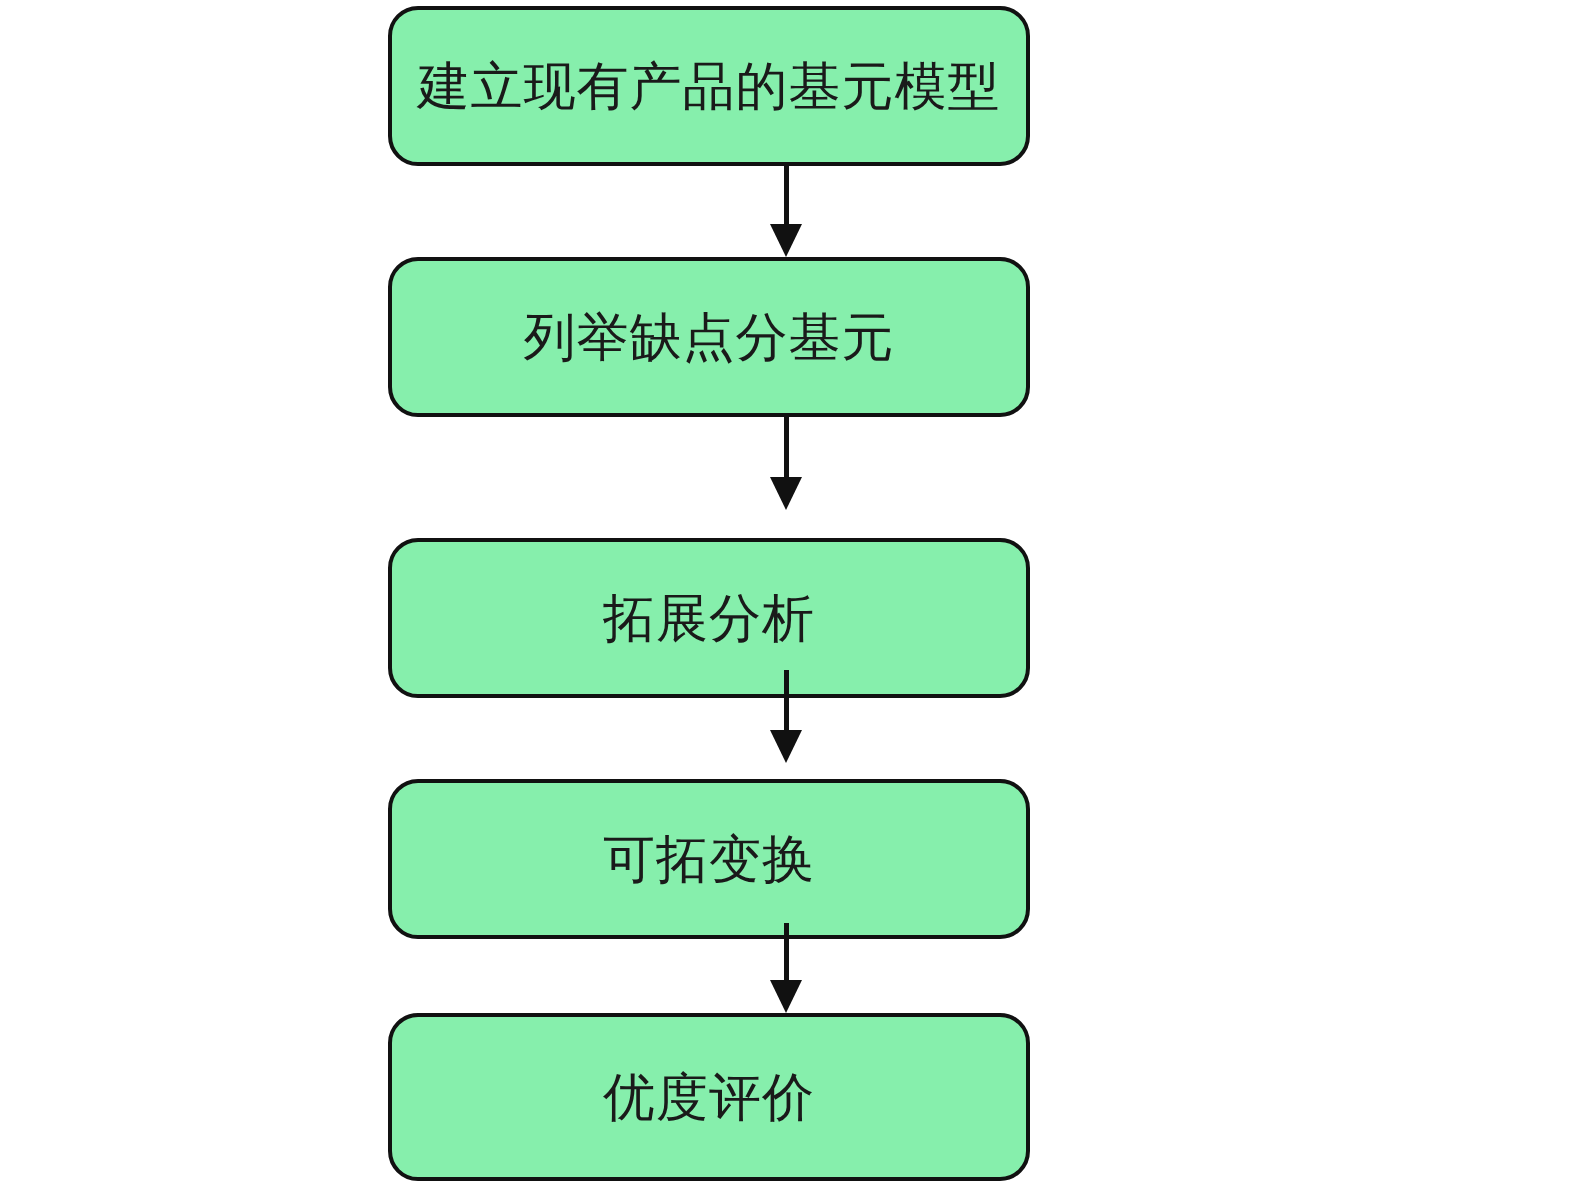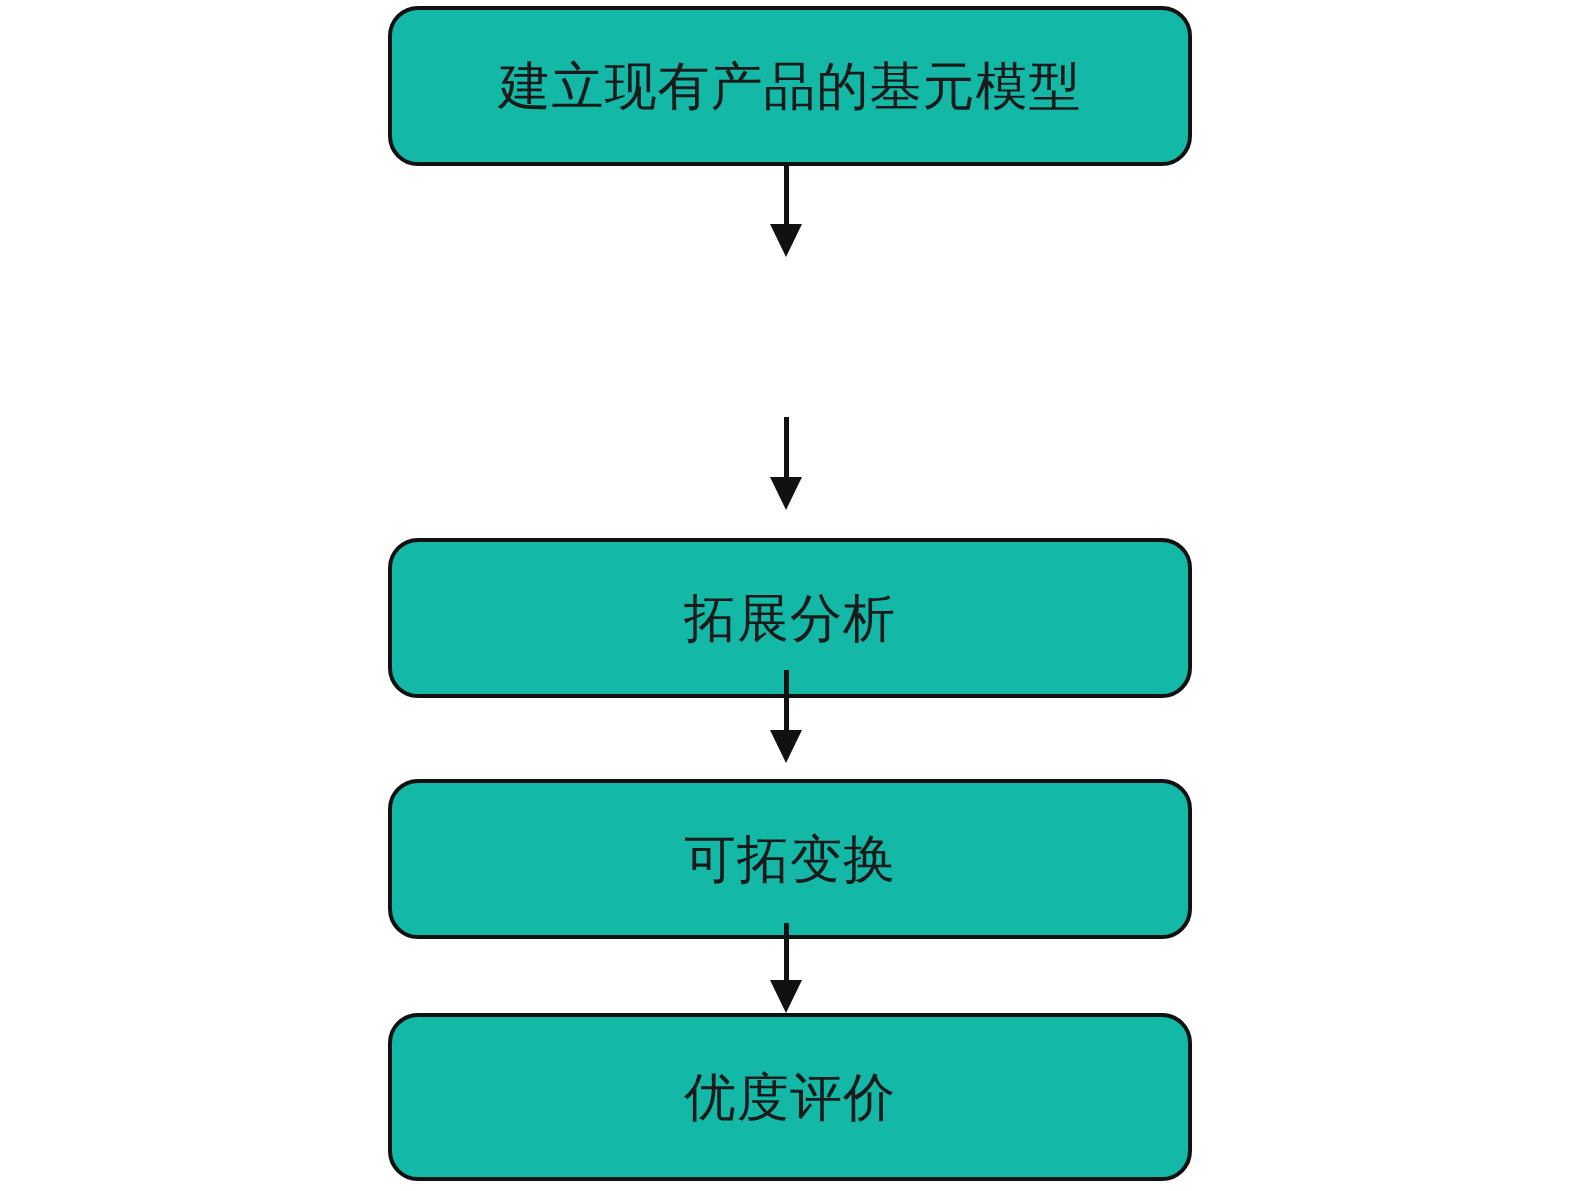--- a/index.html
+++ b/index.html
@@ -17,26 +17,26 @@
   #flowchart {
     position: relative;
     width: 1575px;
     height: 1191px;
     background: #ffffff;
   }
 
   .node {
     position: absolute;
     left: 388px;
-    width: 804px;
+    width: 642px;
     height: 160px;
     box-sizing: border-box;
     border: 4px solid #111111;
     border-radius: 30px;
-    background: #14b8a6;
+    background: #86efac;
     display: flex;
     align-items: center;
     justify-content: center;
   }
 
   .node-label {
     font-family: "DejaVu Serif", "Liberation Serif", serif;
     font-size: 52px;
     line-height: 1.05;
     color: #1a1a1a;
@@ -99,20 +99,23 @@
 
   <div class="node node-1">
     <span class="node-label">建立现有产品的基元模型</span>
   </div>
 
   <div class="connector conn-1">
     <div class="shaft"></div>
     <div class="head"></div>
   </div>
 
+  <div class="node node-2">
+    <span class="node-label">列举缺点分基元</span>
+  </div>
 
   <div class="connector conn-2">
     <div class="shaft"></div>
     <div class="head"></div>
   </div>
 
   <div class="node node-3">
     <span class="node-label">拓展分析</span>
   </div>
 

